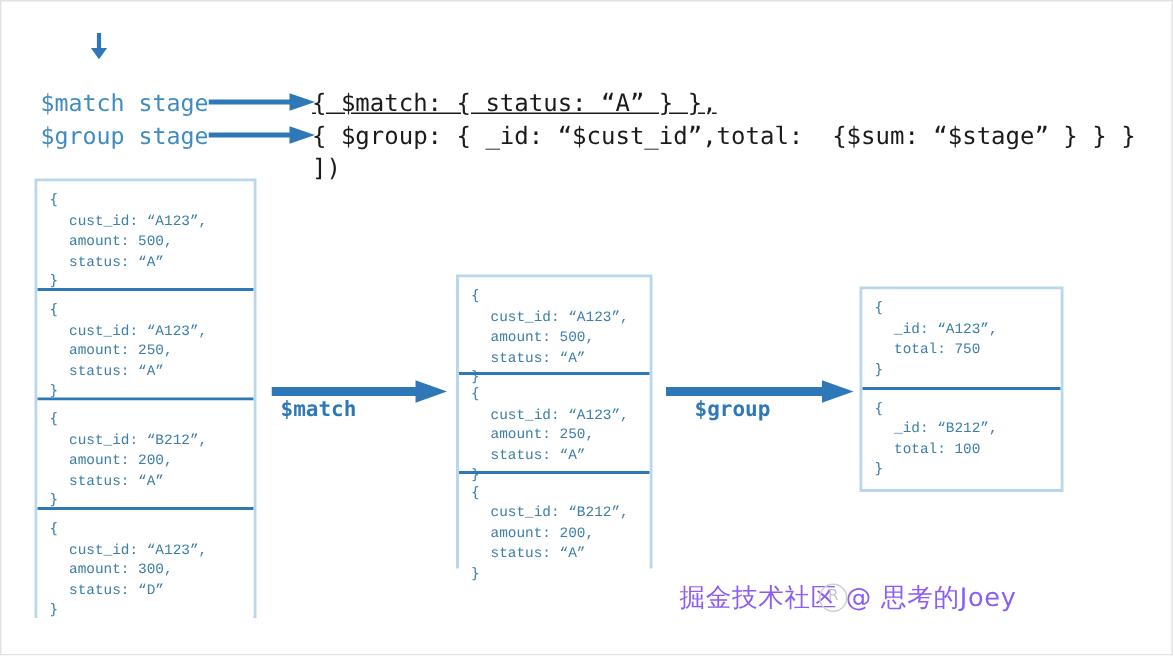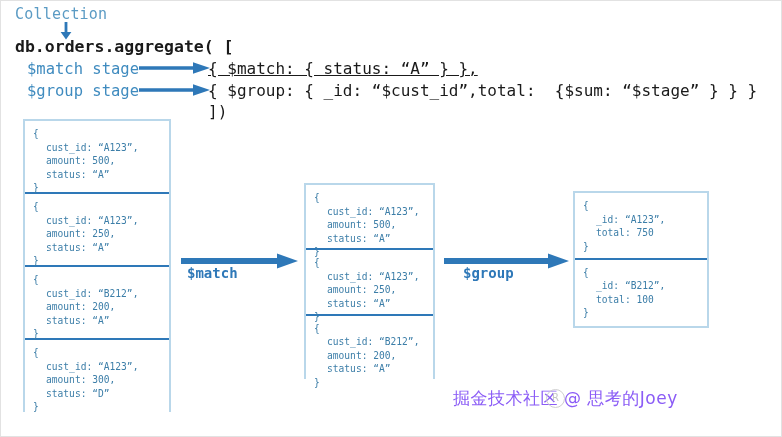--- a/index.html
+++ b/index.html
@@ -96,21 +96,21 @@
   .doc:last-child {
     border-bottom: none;
   }
   .doc-line {
     font-family: "DejaVu Sans Mono", monospace;
     font-size: 9.6px;
     color: #3c7ea8;
     line-height: 13.5px;
     white-space: pre;
   }
-  .doc-line.indent { padding-left: 13px; }
+  .doc-line.indent { padding-left: 13px; font-family: Liberation Mono, monospace; }
 
   
   #col-orders  { left: 22px;  top: 118px; width: 148px; height: 293px; }
   #col-match   { left: 303px; top: 182px; width: 131px; height: 196px; }
   #col-group   { left: 572px; top: 190px; width: 136px; height: 137px; }
 
   #col-orders .doc  { height: 73px; }
   #col-match  .doc  { height: 65.3px; }
   #col-group  .doc  { height: 66.5px; }
 
@@ -168,27 +168,25 @@
     line-height: 16px;
     text-align: center;
     font-family: "DejaVu Sans", sans-serif;
   }
 </style>
 </head>
 <body>
 
 <div id="canvas">
 
-  <div class="collection-label">Collection</div>
 
   <svg class="down-arrow" viewBox="0 0 14 18">
     <path d="M5.6 0 H8.4 V10 H12.4 L7 17.5 L1.6 10 H5.6 Z" fill="#2e78b8"></path>
   </svg>
 
-  <div class="code-line code-main">db.orders.aggregate( [</div>
 
   <div class="stage-label stage-match">$match stage</div>
   <div class="stage-label stage-group">$group stage</div>
 
   <svg class="stage-arrow arr-match" viewBox="0 0 72 14" preserveAspectRatio="none">
     <path d="M0 5.3 H54 V1.2 L71 7 L54 12.8 V8.7 H0 Z" fill="#2e78b8"></path>
   </svg>
   <svg class="stage-arrow arr-group" viewBox="0 0 72 14" preserveAspectRatio="none">
     <path d="M0 5.3 H54 V1.2 L71 7 L54 12.8 V8.7 H0 Z" fill="#2e78b8"></path>
   </svg>

